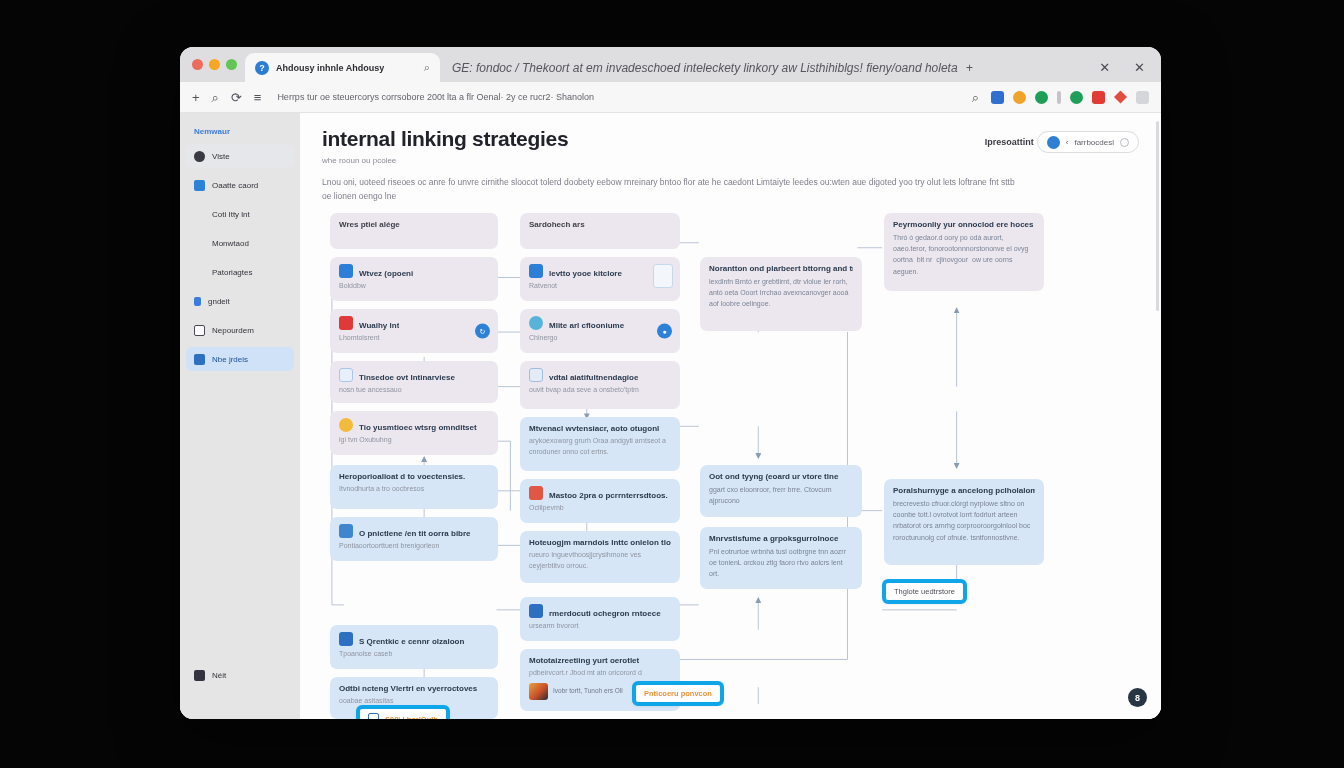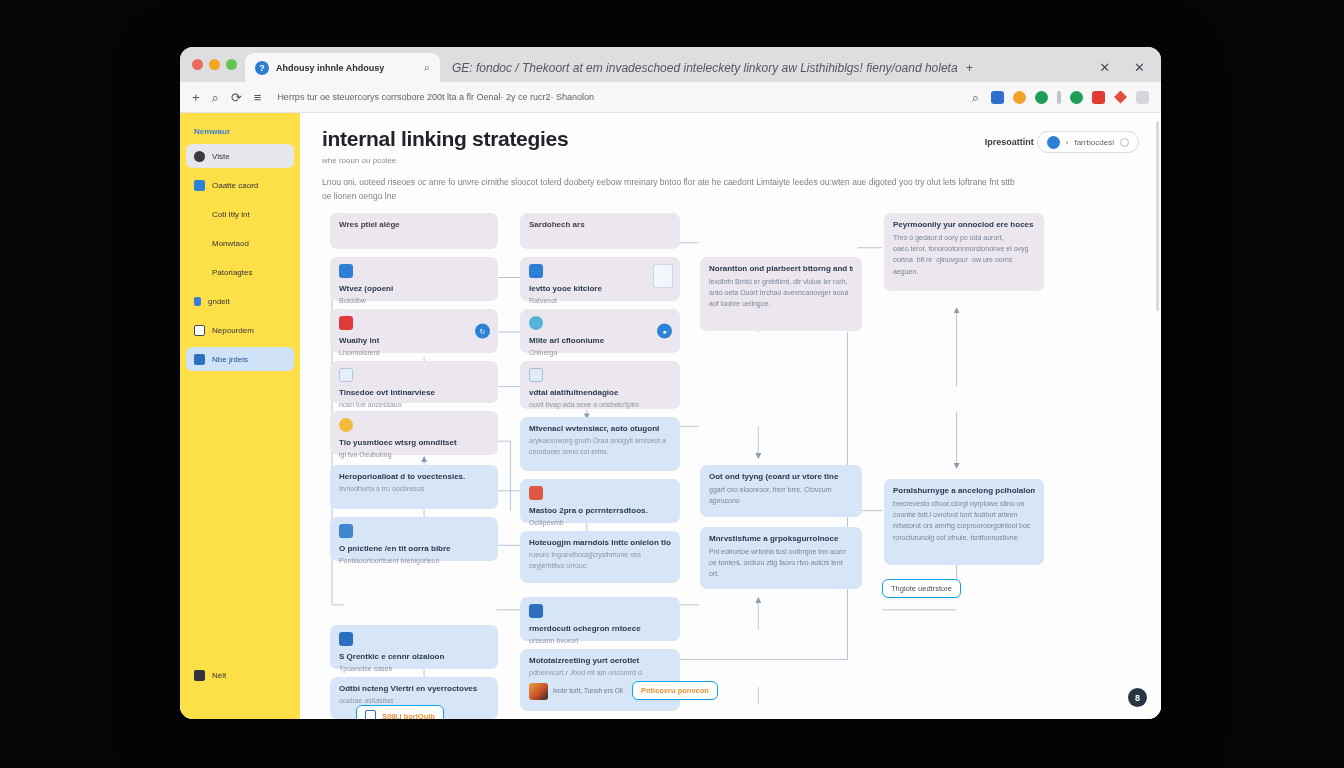--- a/index.html
+++ b/index.html
@@ -94,21 +94,21 @@
   .ext-row { display: flex; align-items: center; gap: 9px; }
   .ext { width: 13px; height: 13px; border-radius: 3px; }
   .ext.circ { border-radius: 50%; }
 
   
   .bodyarea { display: flex; height: 606px; background: #fbfbfc; }
 
   
   .sidebar {
     width: 120px;
-    background: #fde047;
+    background: #e5e5e5;
     padding: 8px 6px 0 6px;
     display: flex; flex-direction: column;
     position: relative;
   }
   .side-head {
     font-size: 8px; color: #3b7ddd; font-weight: 600;
     padding: 6px 8px 8px 8px;
     filter: blur(.5px);
   }
   .side-item {
@@ -173,21 +173,21 @@
   .card {
     position: absolute;
     border-radius: 7px;
     padding: 7px 9px;
     filter: blur(.5px);
   }
   .card.pink  { background: #ece7ef; }
   .card.blue  { background: #d6e6f6; }
 
   .c-head {
-    display: flex; align-items: flex-start; gap: 6px; flex-direction: column;
+    display: flex; align-items: flex-end; gap: 6px;
   }
   .c-ico { width: 14px; height: 14px; border-radius: 3px; flex: none; }
   .c-title {
     font-size: 8px; font-weight: 700; color: #2a3a4e;
     white-space: nowrap; overflow: hidden;
   }
   .c-title.plain { font-weight: 600; color: #40404a; }
   .c-sub {
     font-size: 7px; color: #9094a0; margin-top: 3px; line-height: 1.5;
   }
@@ -206,21 +206,21 @@
     width: 20px; height: 24px; border-radius: 3px;
     background: #f3f7fc; border: 1px solid #c8d8ea;
   }
   .thumb-img {
     width: 19px; height: 17px; border-radius: 3px; flex: none;
     background: linear-gradient(135deg,#e8a33d 0%,#c9502a 55%,#2b2b33 100%);
   }
   .pill {
     position: absolute;
     display: flex; align-items: center; gap: 6px;
-    background: #fff; border: 1px solid #0ea5e9;
+    background: #fff; border: 4px solid #0ea5e9;
     border-radius: 6px; padding: 4px 8px;
     font-size: 7.5px; color: #4e4e58;
     filter: blur(.5px);
     box-shadow: 0 1px 3px rgba(0,0,0,.05);
   }
   .pill .sq {
     width: 11px; height: 13px; border-radius: 2px;
     border: 1.4px solid #2d6fc0; flex: none;
   }
   .pill .orange { color: #e79235; font-weight: 600; }

